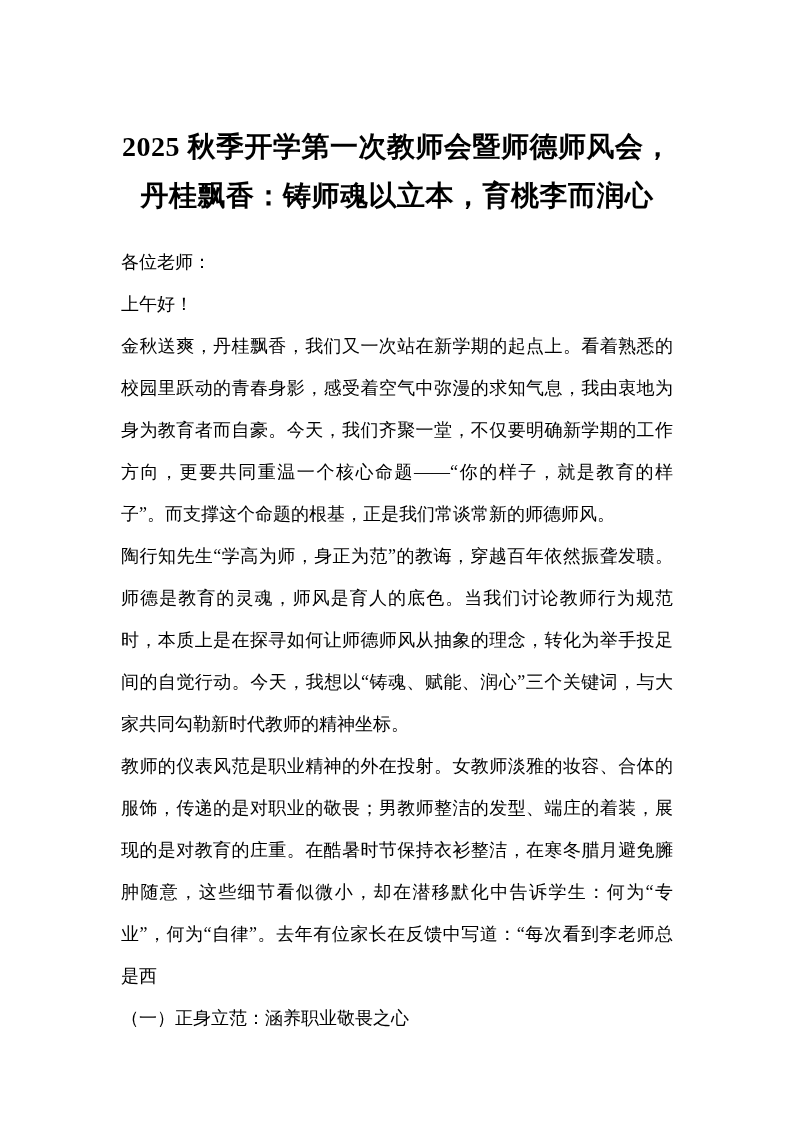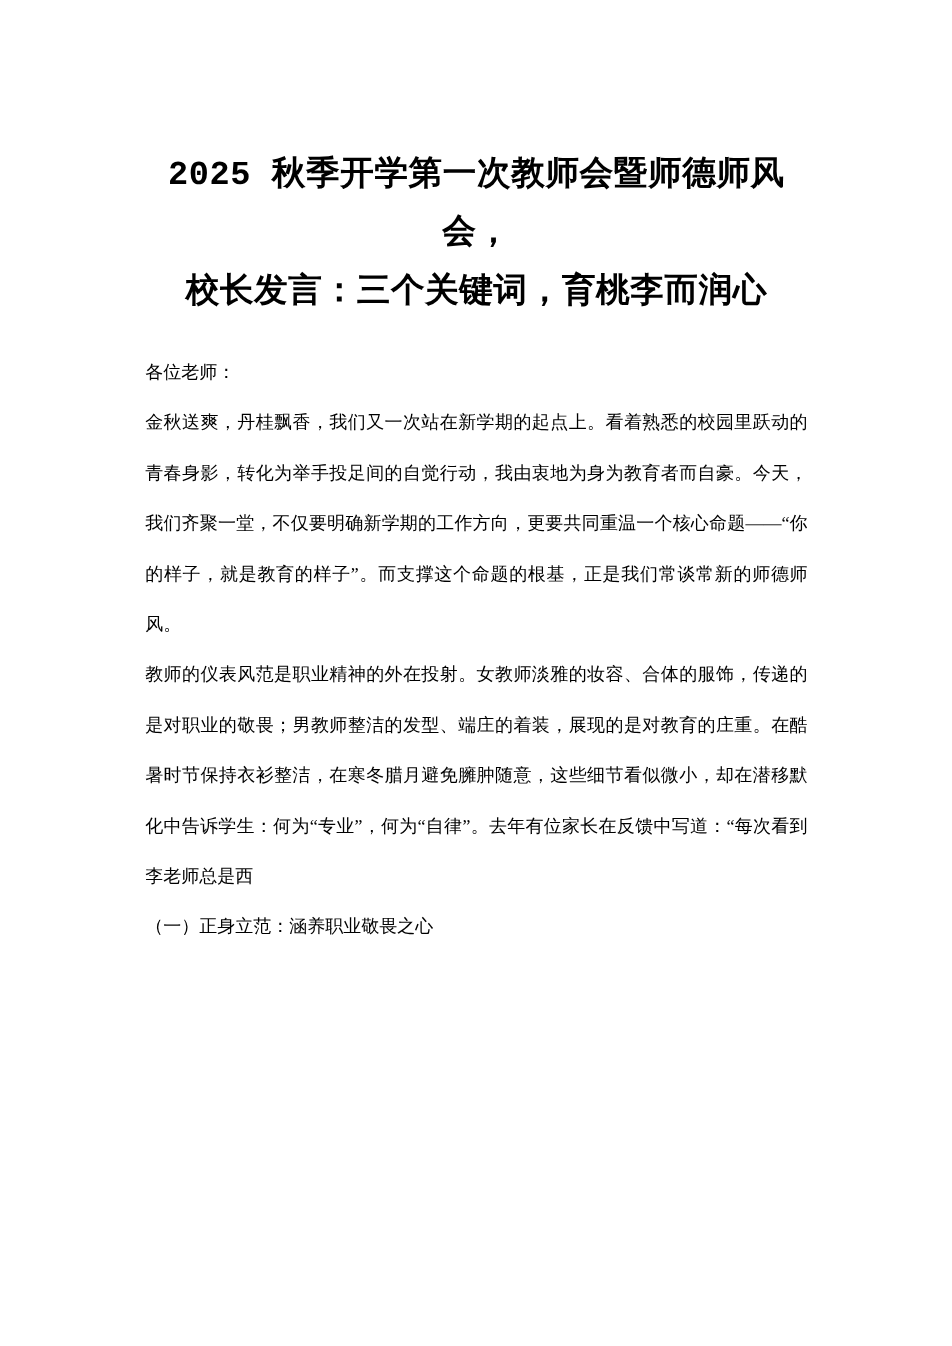--- a/index.html
+++ b/index.html
@@ -22,46 +22,47 @@
     left: 121px;
     top: 122px;
     width: 552px;
   }
   .doc-title {
     font-size: 28px;
     font-weight: 700;
     line-height: 49px;
     text-align: center;
     letter-spacing: 0.5px;
-    font-family: Liberation Mono, monospace;
   }
   .doc-body {
     margin-top: 21px;
   }
   .doc-body p {
     margin: 0;
-    font-size: 15px;
+    font-size: 18px;
     line-height: 42px;
     text-align: justify;
     text-justify: inter-ideograph;
     word-break: break-all;
   }
 </style>
 </head>
 <body>
 
 <div class="page">
   <div class="content">
 
     <div class="doc-title">
       <div>2025 秋季开学第一次教师会暨师德师风会，</div>
-      <div>校长发言：三个关键词，育桃李而润心</div>
+      <div>丹桂飘香：铸师魂以立本，育桃李而润心</div>
     </div>
 
     <div class="doc-body">
       <p>各位老师：</p>
-      <p>金秋送爽，丹桂飘香，我们又一次站在新学期的起点上。看着熟悉的校园里跃动的青春身影，转化为举手投足间的自觉行动，我由衷地为身为教育者而自豪。今天，我们齐聚一堂，不仅要明确新学期的工作方向，更要共同重温一个核心命题——“你的样子，就是教育的样子”。而支撑这个命题的根基，正是我们常谈常新的师德师风。</p>
+      <p>上午好！</p>
+      <p>金秋送爽，丹桂飘香，我们又一次站在新学期的起点上。看着熟悉的校园里跃动的青春身影，感受着空气中弥漫的求知气息，我由衷地为身为教育者而自豪。今天，我们齐聚一堂，不仅要明确新学期的工作方向，更要共同重温一个核心命题——“你的样子，就是教育的样子”。而支撑这个命题的根基，正是我们常谈常新的师德师风。</p>
+      <p>陶行知先生“学高为师，身正为范”的教诲，穿越百年依然振聋发聩。师德是教育的灵魂，师风是育人的底色。当我们讨论教师行为规范时，本质上是在探寻如何让师德师风从抽象的理念，转化为举手投足间的自觉行动。今天，我想以“铸魂、赋能、润心”三个关键词，与大家共同勾勒新时代教师的精神坐标。</p>
       <p>教师的仪表风范是职业精神的外在投射。女教师淡雅的妆容、合体的服饰，传递的是对职业的敬畏；男教师整洁的发型、端庄的着装，展现的是对教育的庄重。在酷暑时节保持衣衫整洁，在寒冬腊月避免臃肿随意，这些细节看似微小，却在潜移默化中告诉学生：何为“专业”，何为“自律”。去年有位家长在反馈中写道：“每次看到李老师总是西</p>
       <p>（一）正身立范：涵养职业敬畏之心</p>
     </div>
 
   </div>
 </div>
 
 </body></html>

